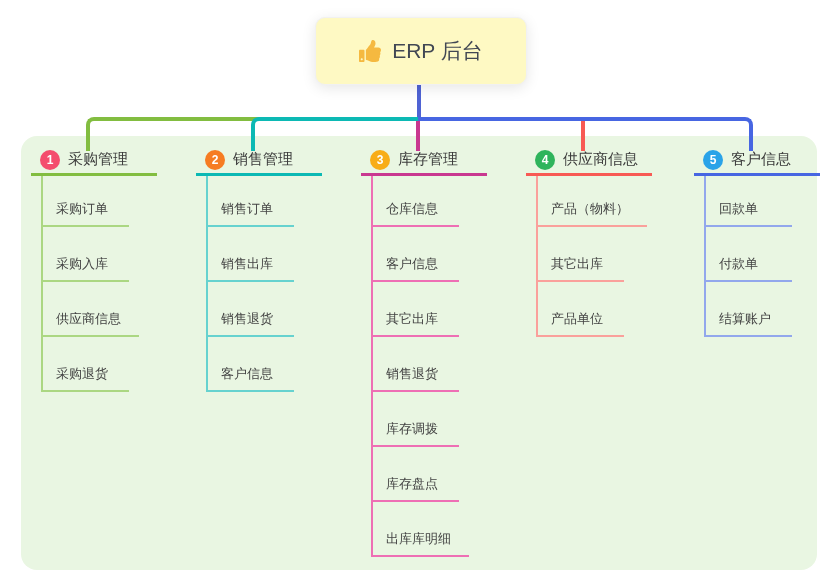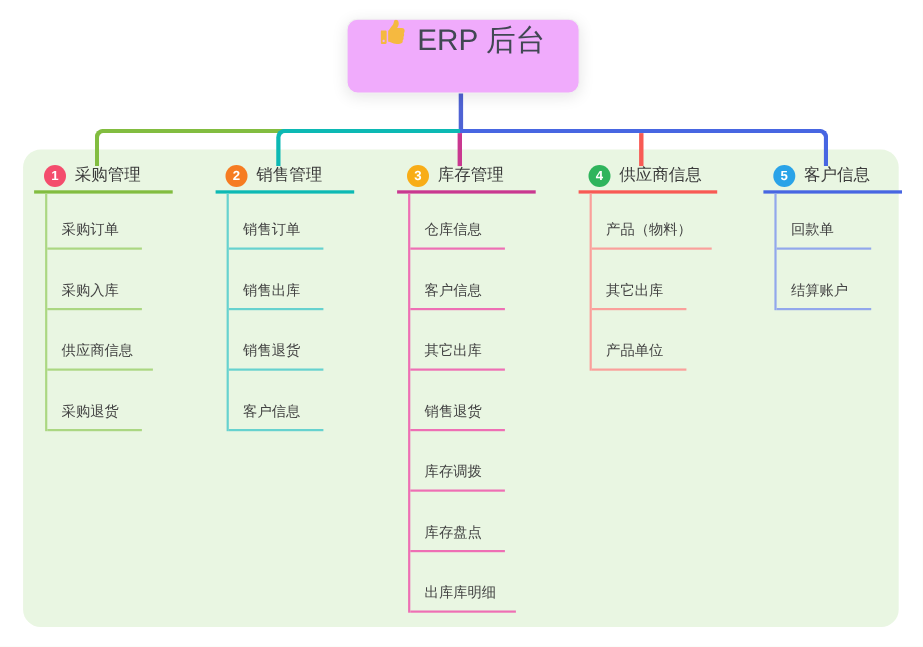--- a/index.html
+++ b/index.html
@@ -9,24 +9,24 @@
     overflow:hidden;
   }
   
   .panel{
     position:absolute;left:21px;top:136px;width:796px;height:434px;
     border-radius:16px;background:#e9f6e2;
   }
   
   .root-card{
     position:absolute;left:315px;top:17px;width:212px;height:68px;
-    background:#f0abfc;border:1px solid #f1f1f1;border-radius:10px;
+    background:#fef9c3;border:1px solid #f1f1f1;border-radius:10px;
     box-shadow:0 3px 14px rgba(0,0,0,.10);
-    display:flex;justify-content:center;gap:11px;
-    font-size:27px;color:#414753;z-index:5;box-sizing:border-box;
+    display:flex;align-items:center;justify-content:center;gap:11px;
+    font-size:21px;color:#414753;z-index:5;box-sizing:border-box;
   }
   .root-card svg{display:block;}
   
   .conn{position:absolute;box-sizing:border-box;}
   .conn-root{left:417px;top:84px;width:4px;height:37px;}
   .elbow{background:transparent;}
   .elbow-1{left:86px;top:117px;width:334px;height:34px;
     border-top:4px solid;border-left:4px solid;border-top-left-radius:8px;}
   .elbow-2{left:251px;top:117px;width:169px;height:34px;
     border-top:4px solid;border-left:4px solid;border-top-left-radius:8px;}
@@ -168,16 +168,19 @@
 <section class="branch" style="left: 694px; --main: #4766e2; --light: #92a7ec; --badge: #2aa3e8;">
     <div class="branch-header">
       <span class="badge">5</span>
       <span class="branch-label">客户信息</span>
     </div>
     <div class="children">
       <div class="child">
     <span>回款单</span>
   </div>
       <div class="child">
+    <span>付款单</span>
+  </div>
+      <div class="child">
     <span>结算账户</span>
   </div>
     </div>
   </section>
 
 </body></html>

